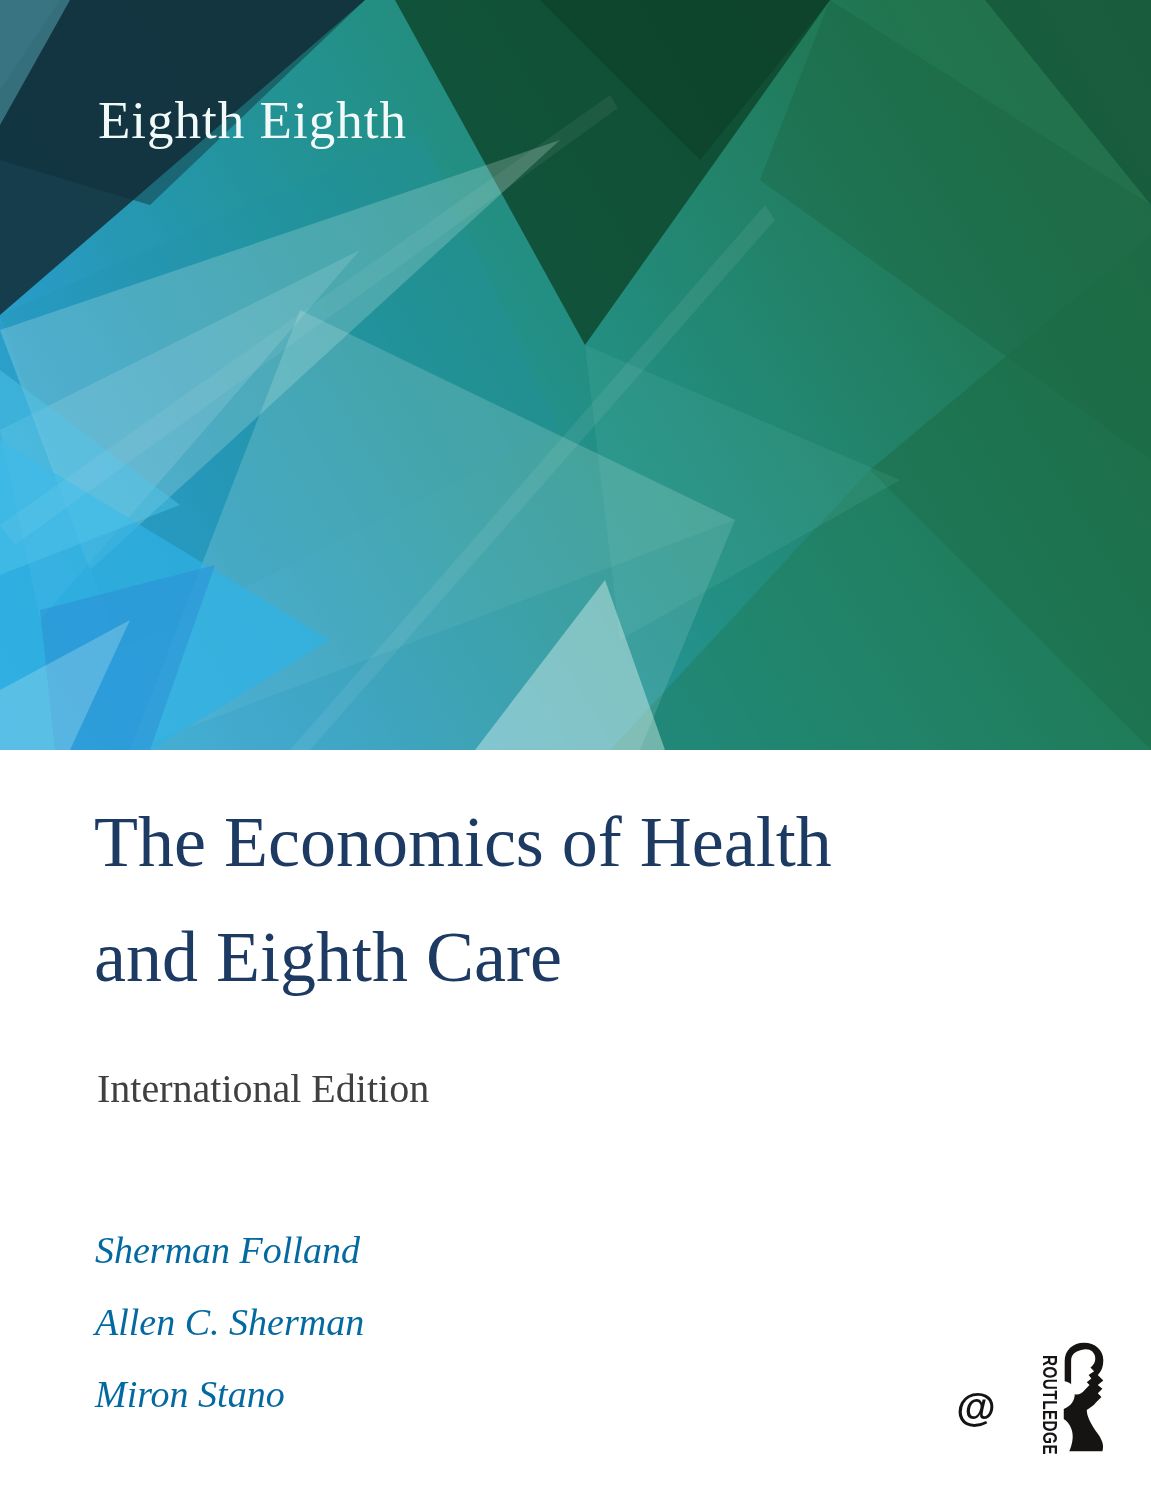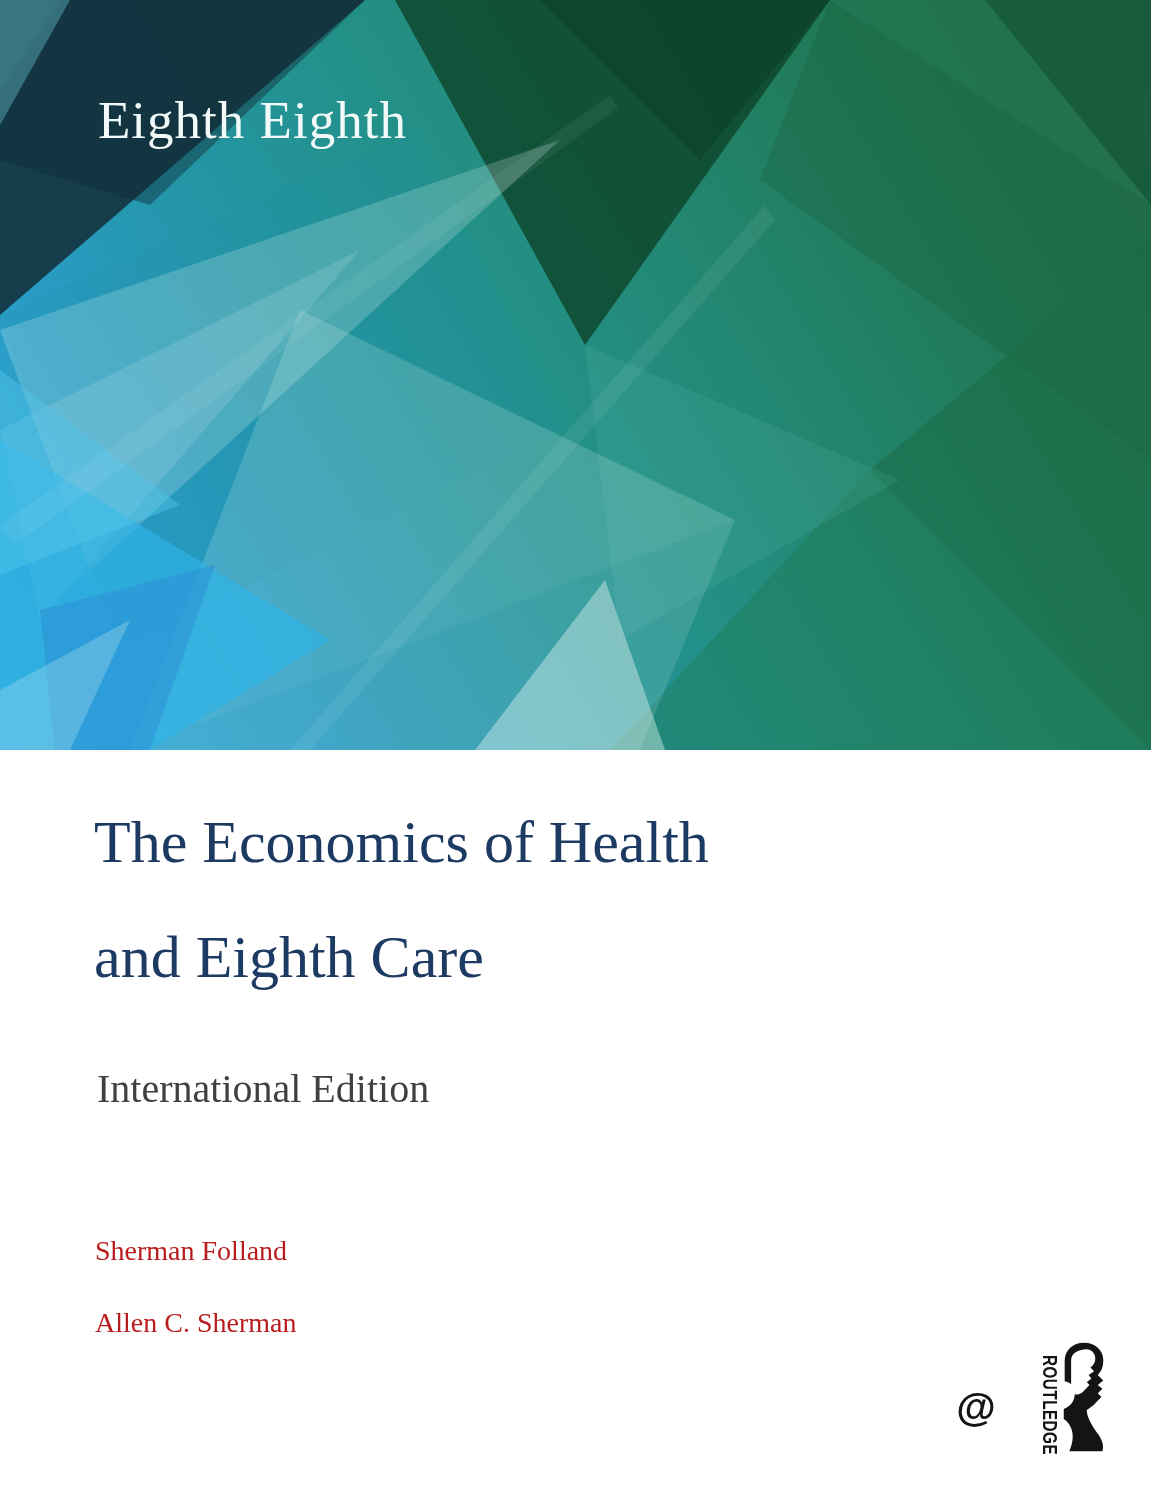--- a/index.html
+++ b/index.html
@@ -5,27 +5,27 @@
   html,body{margin:0;padding:0;background:#ffffff;}
   .page{position:relative;width:1151px;height:1500px;background:#ffffff;overflow:hidden;
         font-family:"Liberation Serif",serif;}
   
   .art{position:absolute;left:0;top:0;width:1151px;height:750px;}
   .art svg{display:block;}
   .edition{position:absolute;left:98px;top:90px;font-size:53px;color:#f2faf9;
            letter-spacing:1px;white-space:nowrap;}
   
   .title{position:absolute;left:94px;top:785px;margin:0;font-weight:400;
-         font-size:60px;line-height:115px;color:#1d3a63;letter-spacing:0px;}
+         font-size:72px;line-height:115px;color:#1d3a63;letter-spacing:0px;}
   .title .tline{display:block;white-space:nowrap;}
   .format{position:absolute;left:97px;top:1065px;font-size:40px;color:#404040;white-space:nowrap;}
   
   .authors{position:absolute;left:95px;top:1227px;}
-  .author{font-size:28px;line-height:47px;margin-bottom:25px;
-          color:#b91c1c;white-space:nowrap;}
+  .author{font-style:italic;font-size:38px;line-height:47px;margin-bottom:25px;
+          color:#0369a1;white-space:nowrap;}
   
   .companion{position:absolute;left:932px;top:1364px;width:88px;height:88px;}
   .badge-arc{font-family:"Liberation Sans",sans-serif;font-weight:bold;font-size:15px;
              letter-spacing:6px;fill:#141414;}
   .badge-arc2{font-family:"Liberation Sans",sans-serif;font-weight:bold;font-size:15px;
               letter-spacing:1px;fill:#141414;}
   .badge-at{font-family:"Liberation Sans",sans-serif;font-weight:bold;font-size:46px;fill:#141414;}
   
   .routledge{position:absolute;left:1028px;top:1332px;width:90px;height:130px;}
   .r-word{position:absolute;left:31px;top:23px;transform:rotate(90deg) scale(0.9,1.15);
@@ -80,20 +80,21 @@
 
   <h1 class="title">
     <span class="tline">The Economics of Health</span>
     <span class="tline">and Eighth Care</span>
   </h1>
   <div class="format">International Edition</div>
 
   <div class="authors">
     <div class="author">Sherman Folland</div>
     <div class="author">Allen C. Sherman</div>
+    <div class="author">Miron Stano</div>
   </div>
 
   <svg class="companion" viewBox="0 0 100 100">
     <defs>
       <path id="arcTop" d="M 50,90 A 40,40 0 1 1 49.99,90"></path>
       <path id="arcBot" d="M 50,14 A 36,36 0 1 0 49.99,14"></path>
     </defs>
     <text class="badge-arc">
       <textPath href="#arcTop" startOffset="50%" text-anchor="middle">COMPANION</textPath>
     </text>

